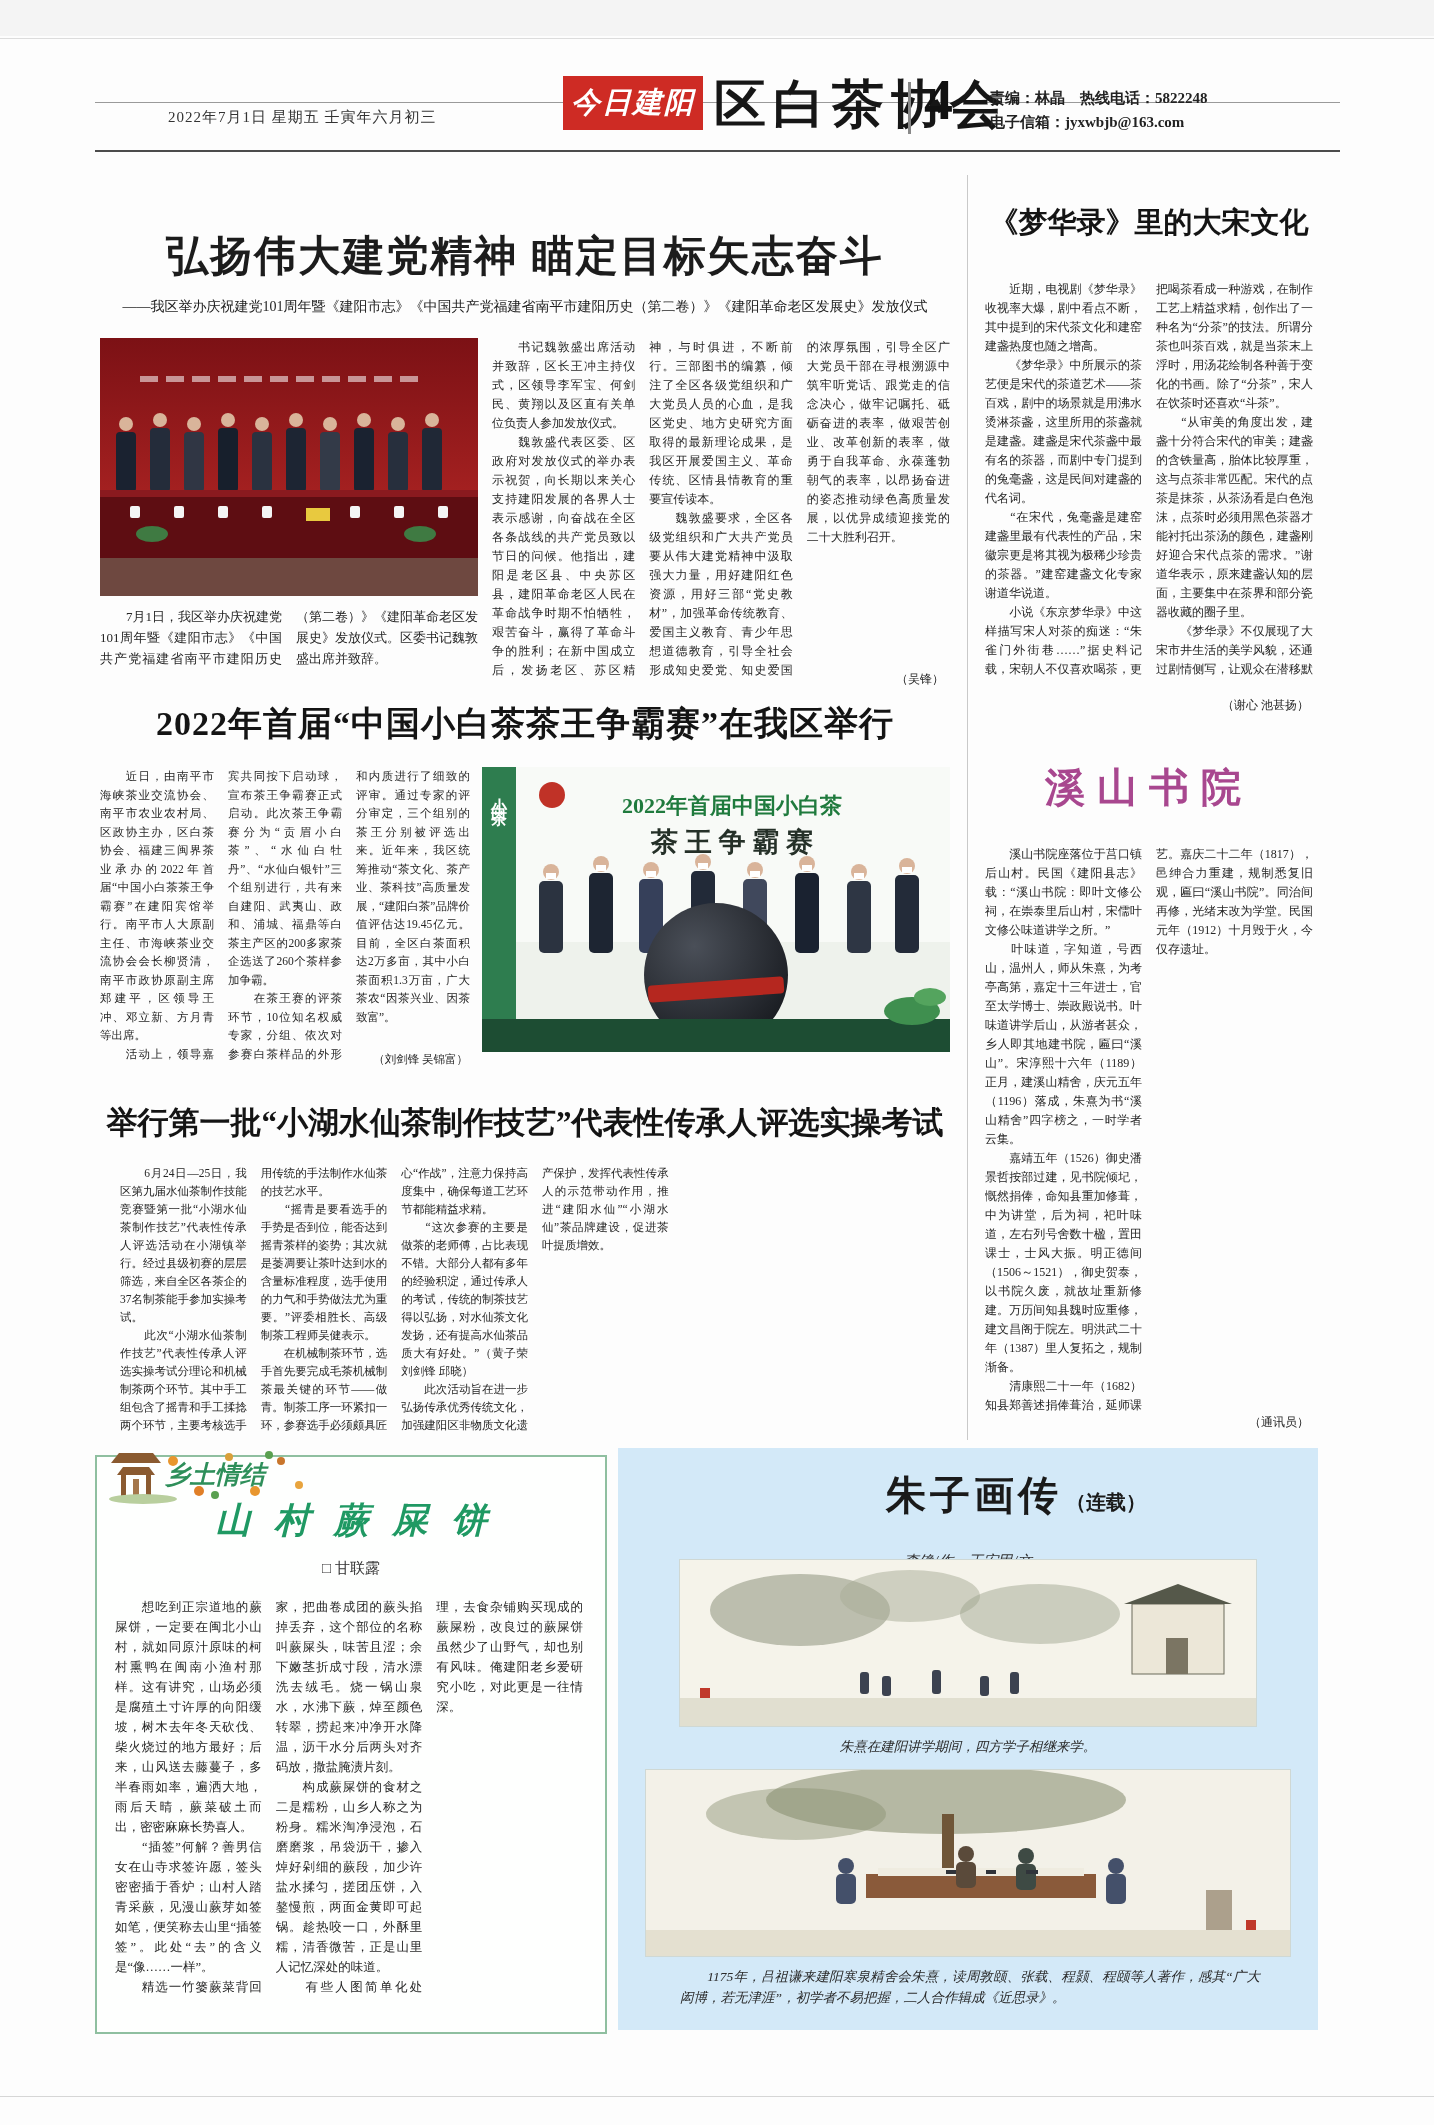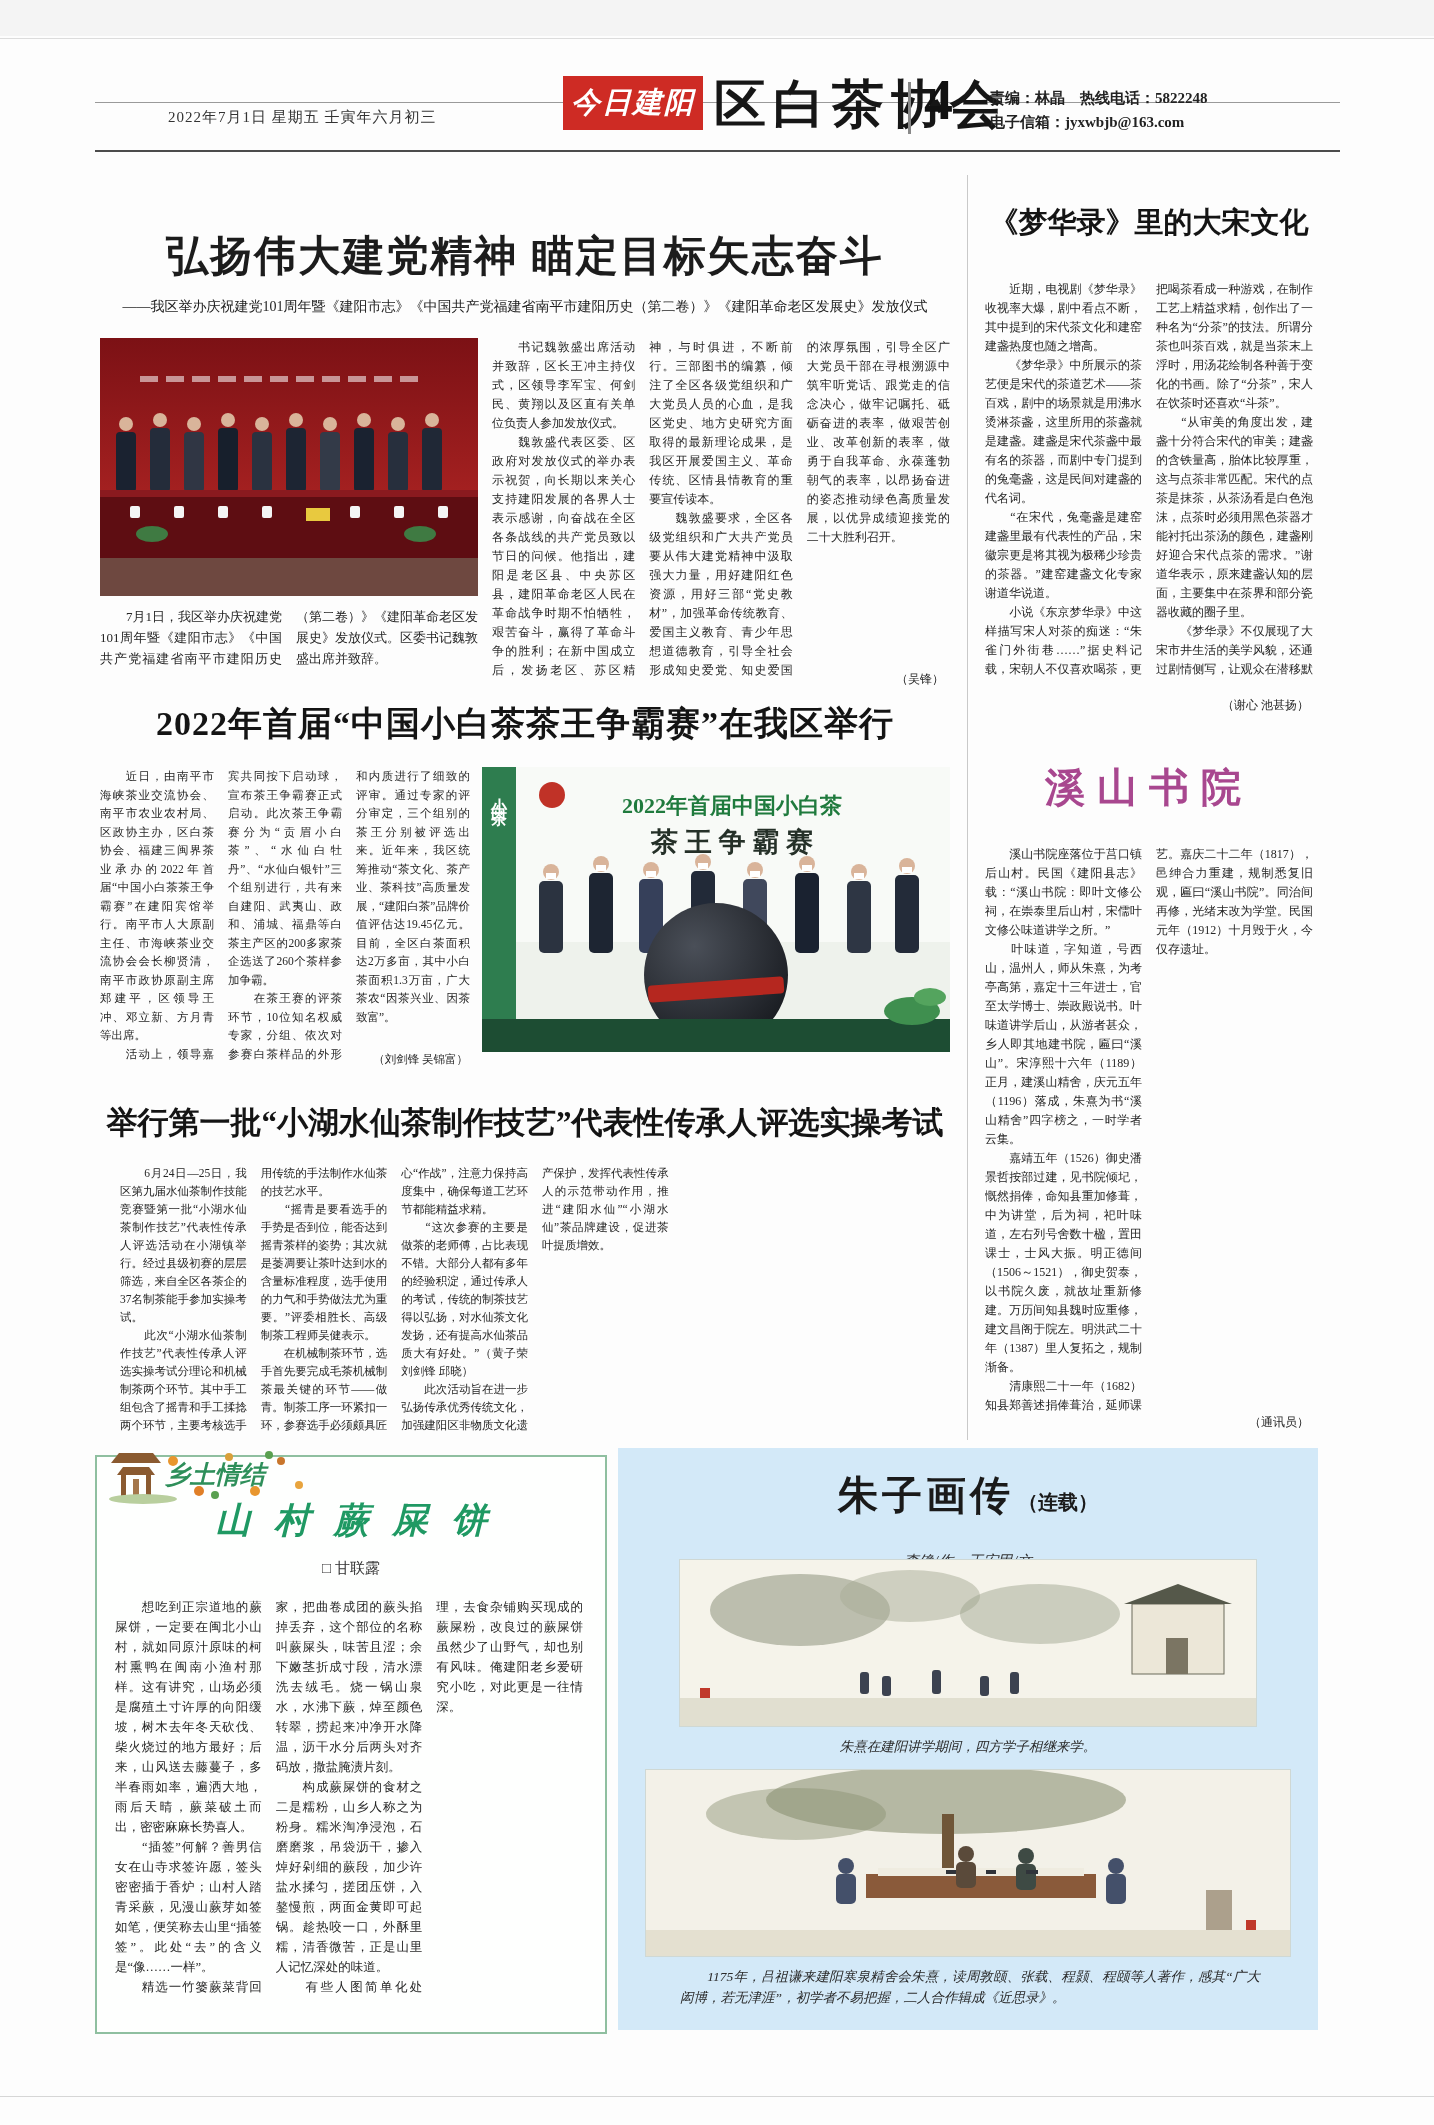--- a/index.html
+++ b/index.html
@@ -31,21 +31,21 @@
   .photo{position:absolute;overflow:hidden;background:#3b82f6;}
   
   #greenbox{position:absolute;left:95px;top:1455px;width:508px;height:575px;border:2px solid var(--green-border);background:#fefffe;}
   #bluebox{position:absolute;left:618px;top:1448px;width:700px;height:582px;background:var(--blue-bg);}
   #xishan-title{position:absolute;left:985px;top:760px;width:328px;text-align:center;color:var(--title-magenta);
             font-family:"Liberation Sans",sans-serif;font-weight:900;font-size:40px;letter-spacing:12px;}
   #fern-title{position:absolute;left:0;top:40px;width:100%;text-align:center;color:var(--title-green);
             font-style:italic;font-weight:bold;font-size:35px;letter-spacing:24px;text-indent:24px;
             font-family:"Liberation Serif",serif;}
   #fern-author{position:absolute;left:0;top:102px;width:100%;text-align:center;font-size:15px;color:#333;}
-  #zhuzi-titlerow{position:absolute;left:0;top:20px;width:100%;text-align:center;color:#1a1a1a;}
+  #zhuzi-titlerow{position:absolute;left:0;top:20px;width:100%;text-align:center;color:#1a1a1a;padding-left:48px;}
   #zhuzi-title{font-family:"Liberation Serif",serif;font-weight:900;font-size:40px;letter-spacing:4px;}
   #zhuzi-serial{font-size:20px;font-weight:bold;}
   #zhuzi-credits{position:absolute;left:0;top:80px;width:100%;text-align:center;font-size:15px;font-style:italic;color:#333;margin-top:24px;}
   .painting{position:absolute;background:#f4f2ea;box-shadow:0 0 0 1px #cfd8d4;}
   .p-caption{position:absolute;font-size:13.5px;font-style:italic;color:#2a2a2a;}
   #vdivider{position:absolute;left:967px;top:175px;width:1px;height:1265px;background:#c9c9c9;}
 </style>
 </head>
 <body>
 

